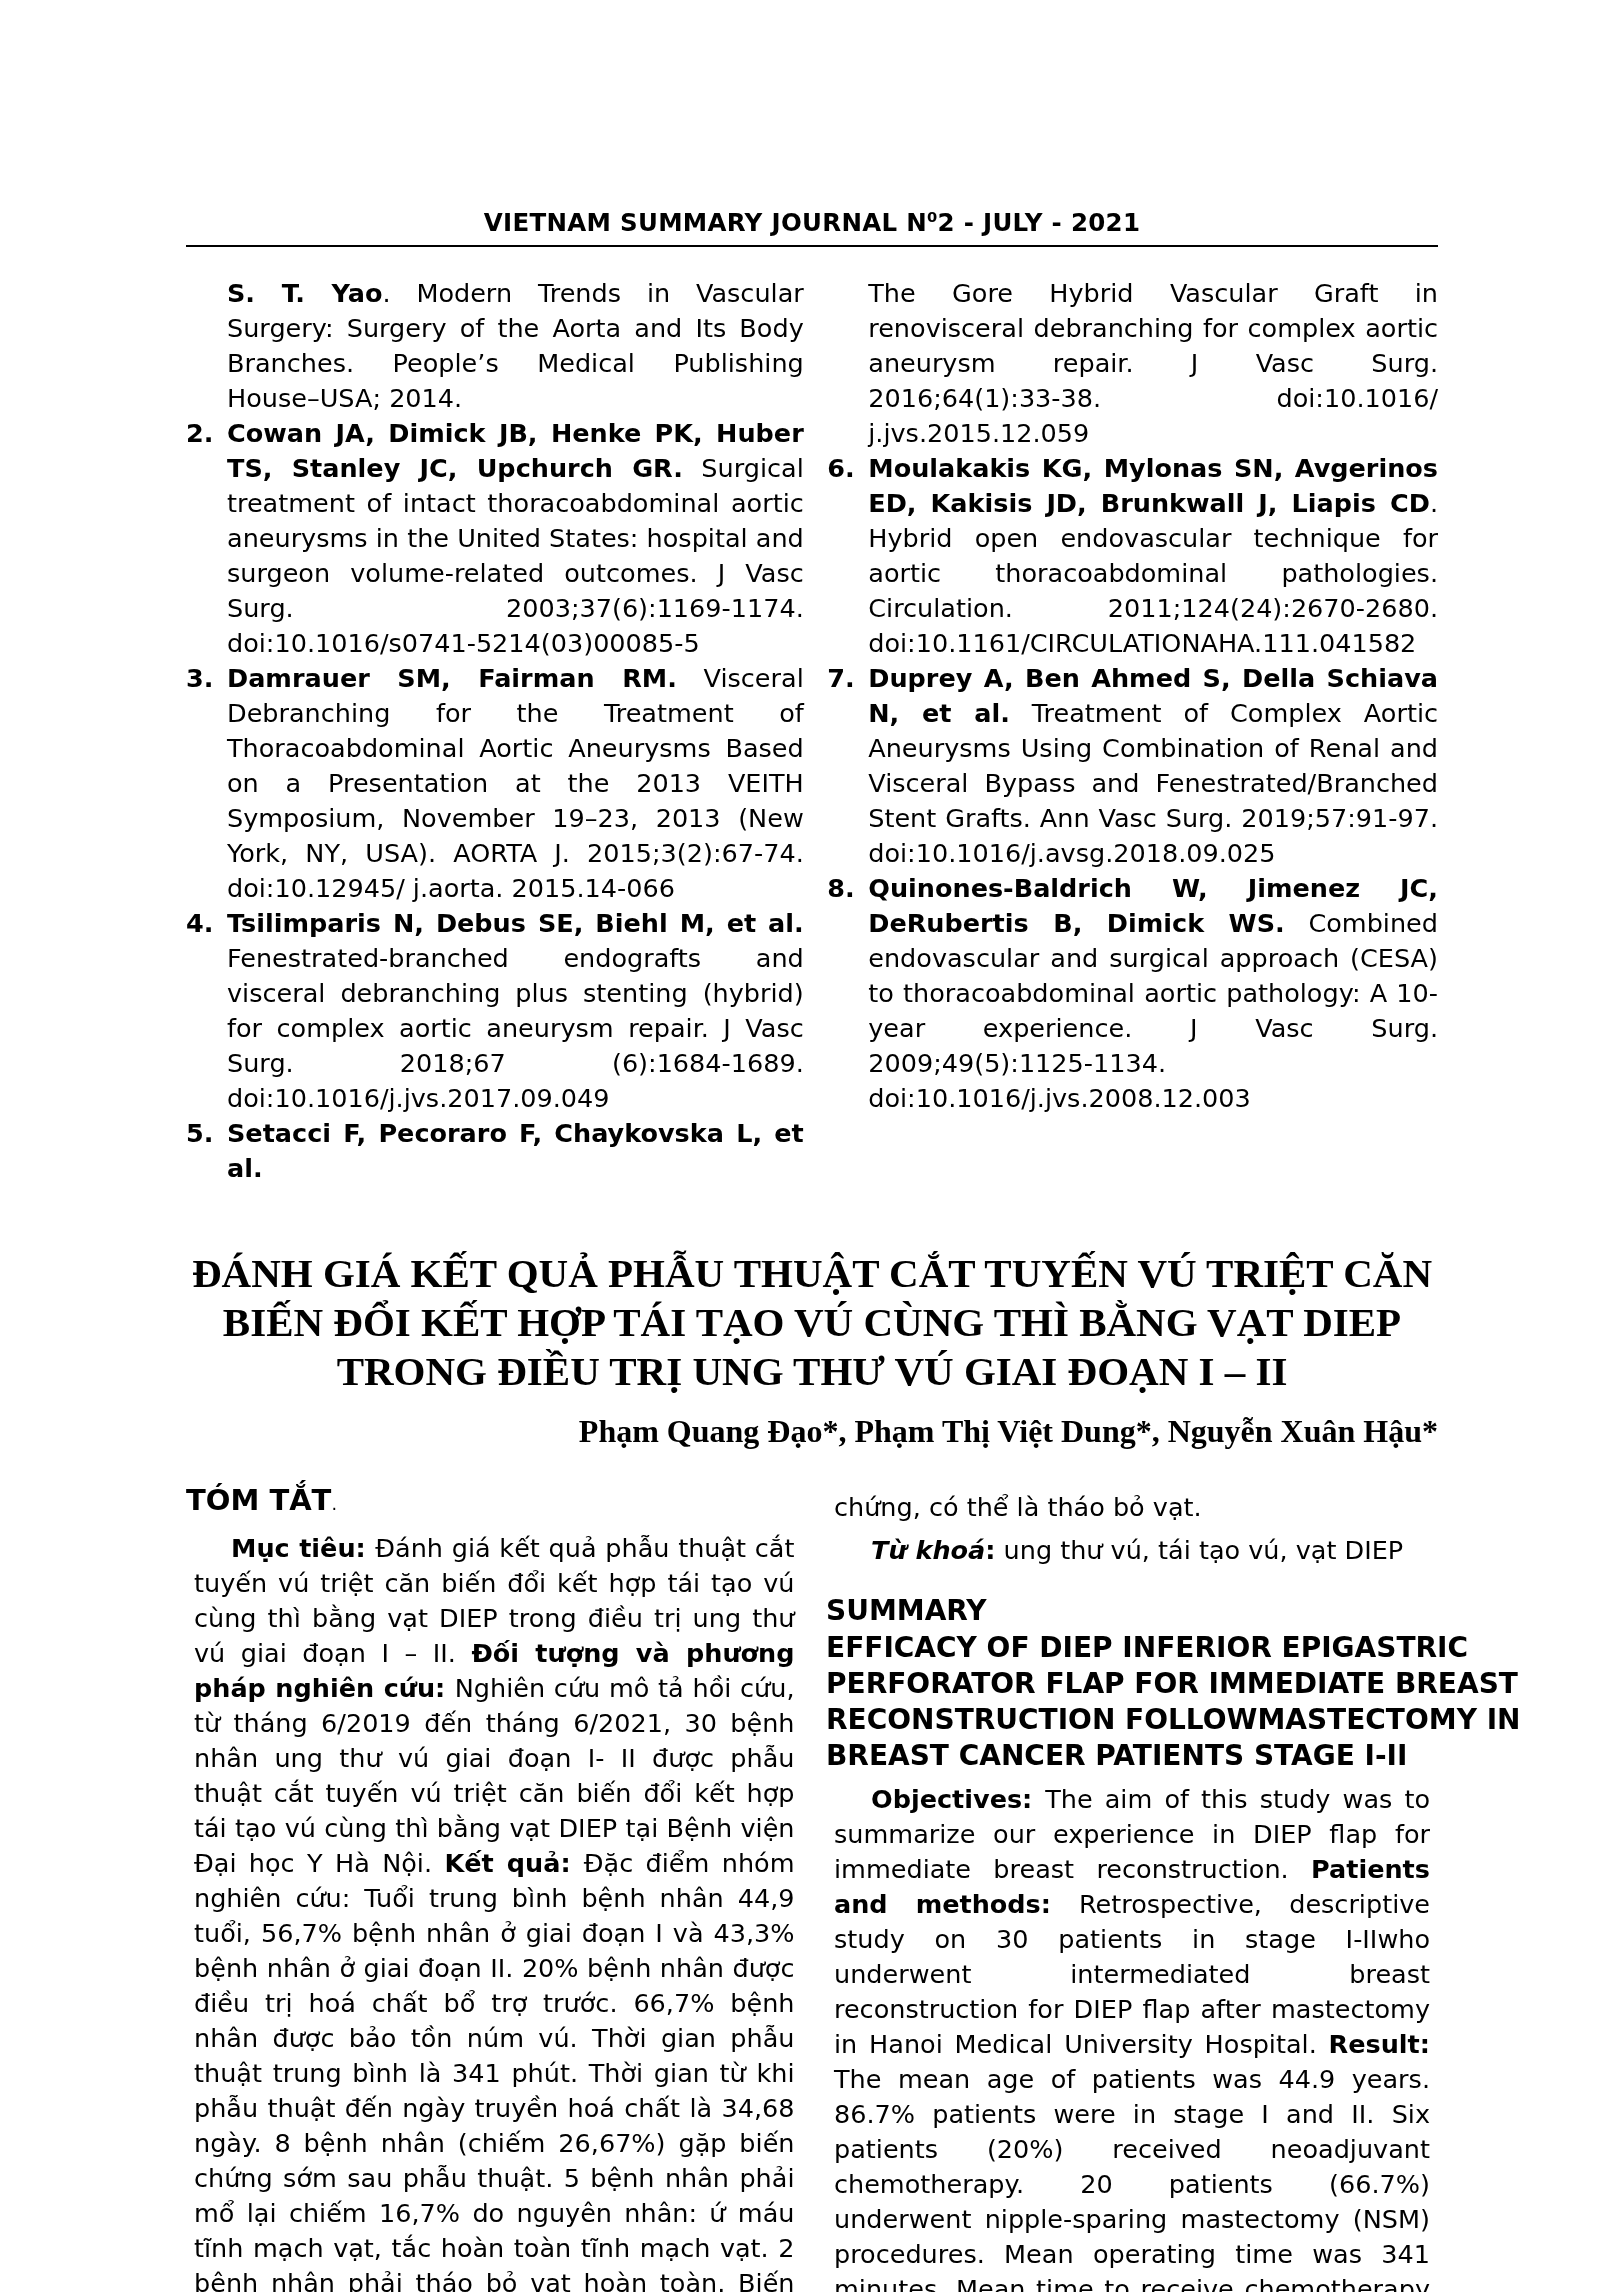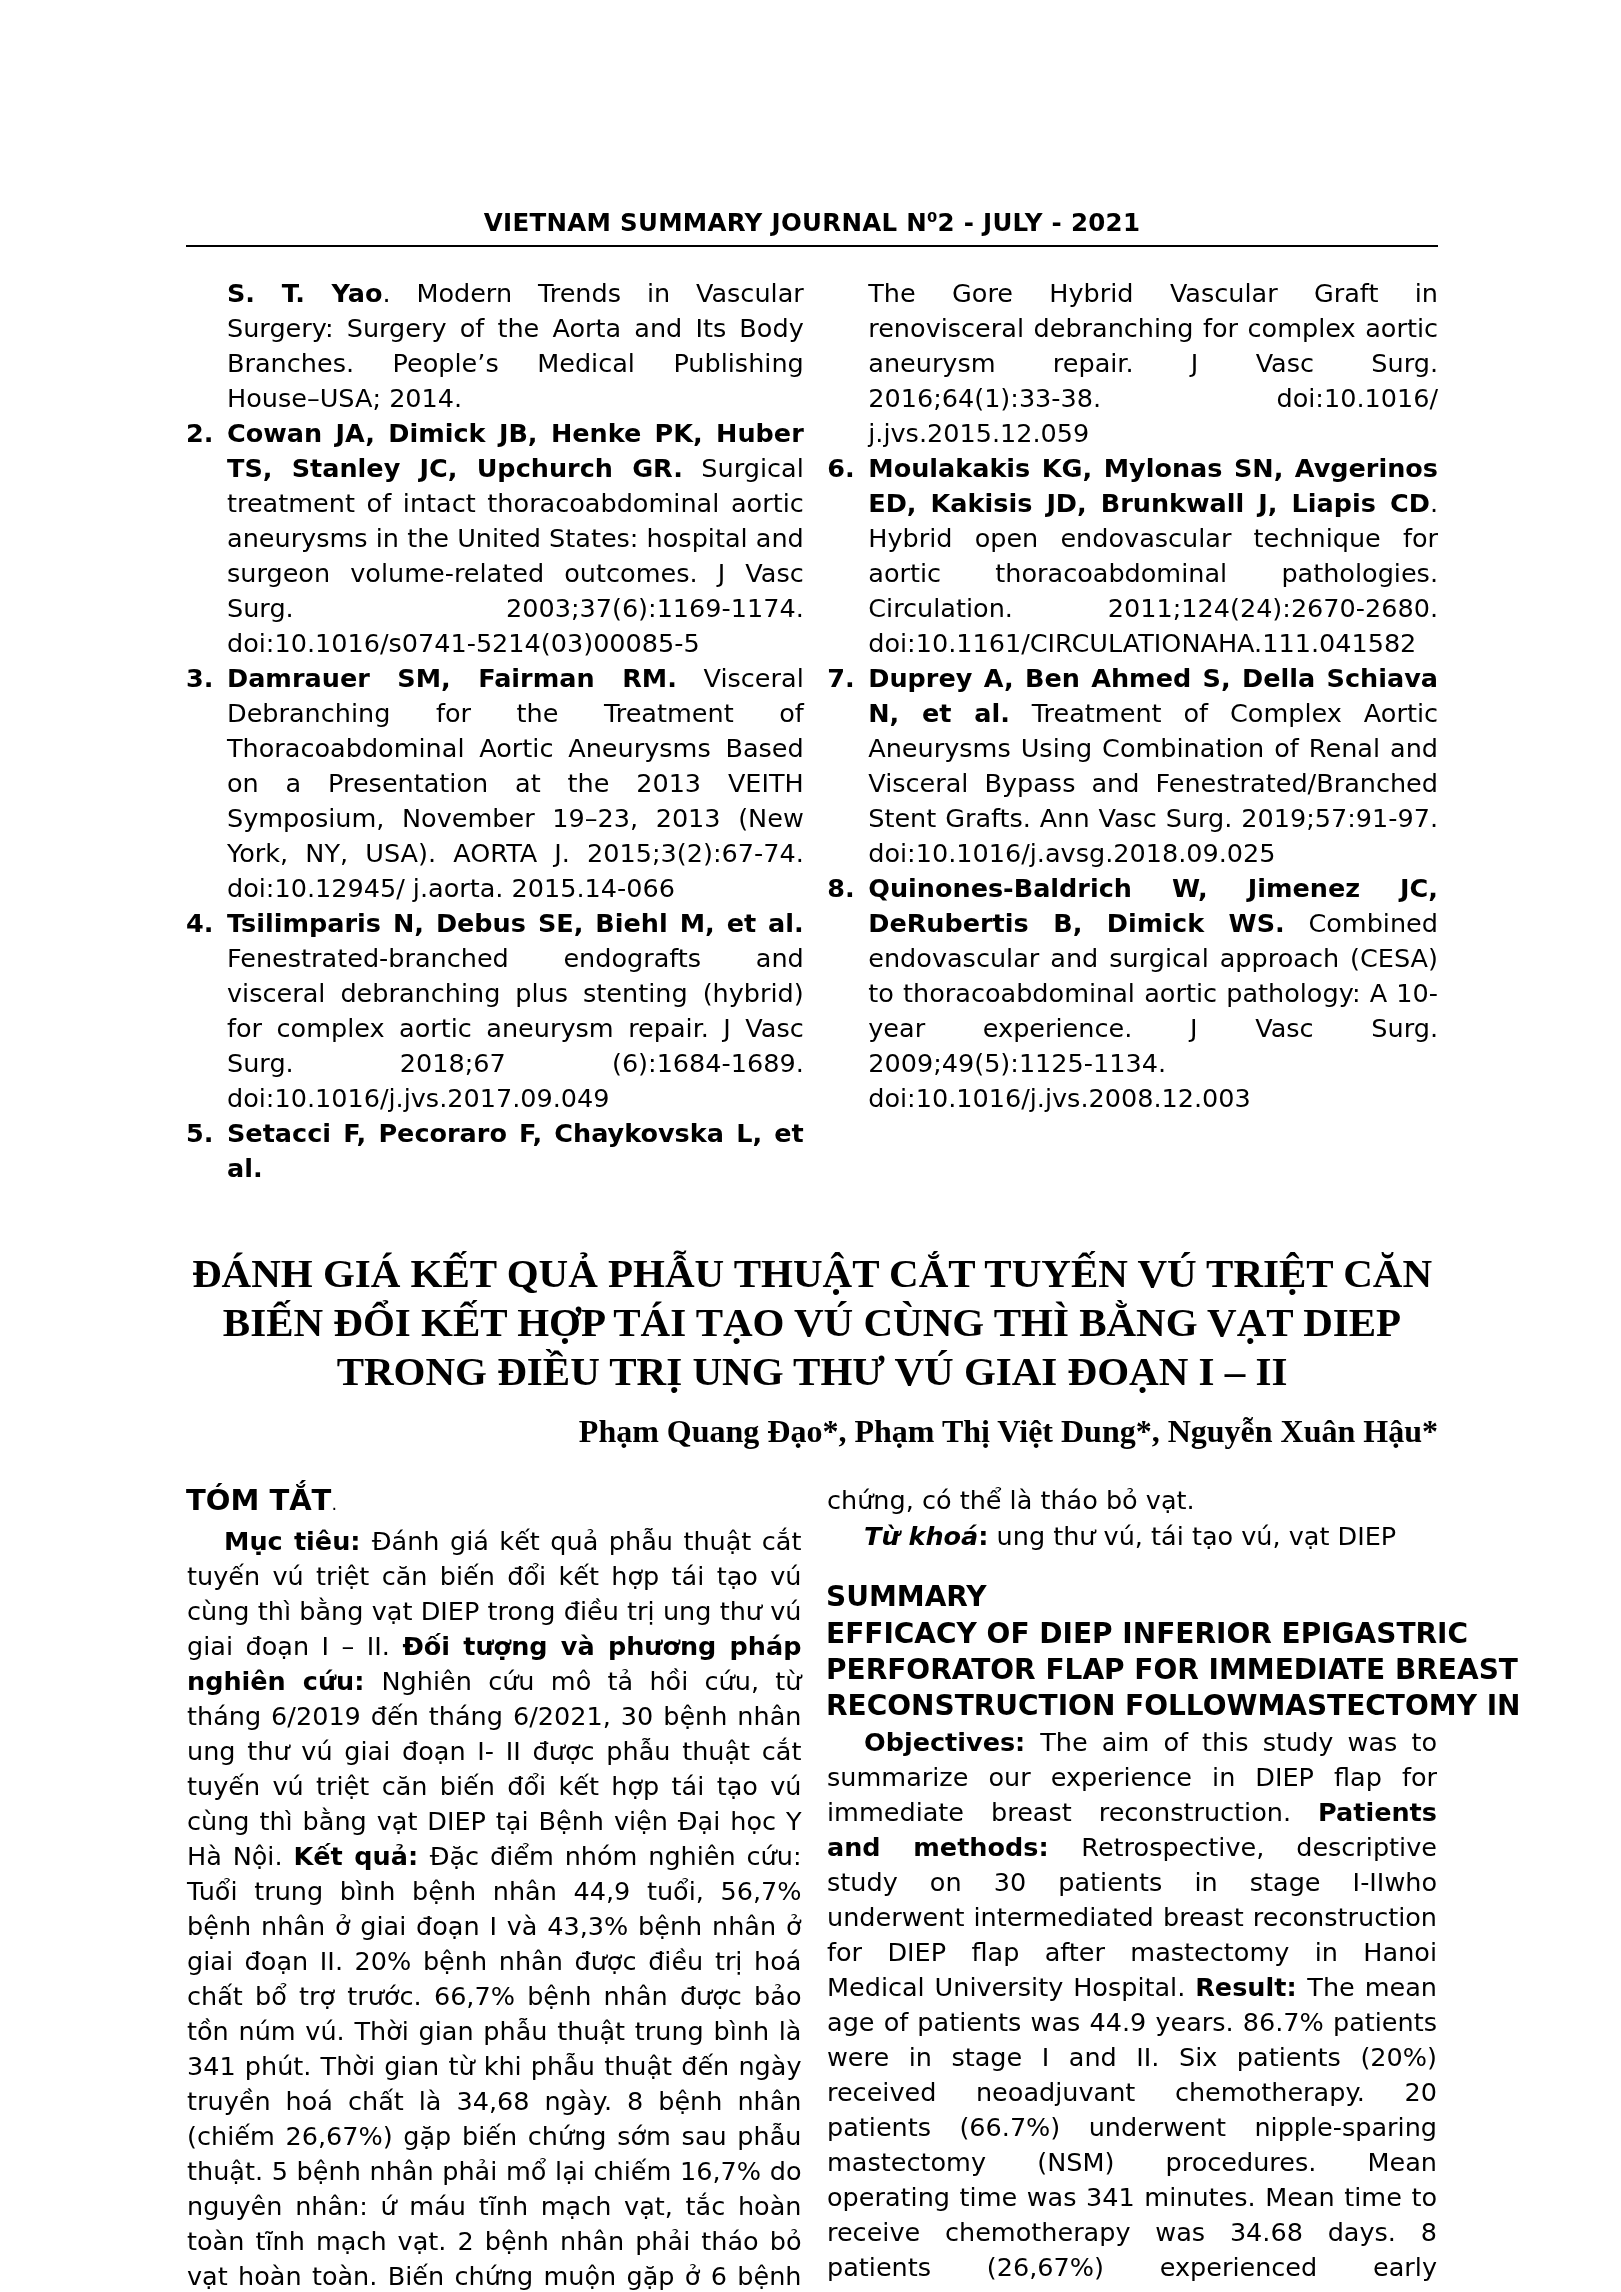--- a/index.html
+++ b/index.html
@@ -53,21 +53,21 @@
     font-family:"Liberation Serif", serif;
     font-weight:bold;
     font-size:32px;
     line-height:39px;
   }
   
   .body-cols { display:flex; gap:23.5px; margin-top:31px; }
   .abs-heading { font-size:29px; font-weight:bold; line-height:37px; }
   .abs-heading .dot { font-size:17.6px; font-weight:normal; }
   .para {
-    margin:1px;
+    margin:8px;
     font-size:25.5px; line-height:35px;
     text-align:justify;
     text-indent:37px;
   }
   .para.noindent { text-indent:0; }
   .para.jlast { text-align-last:justify; }
   .summary-h { margin-top:23.5px; font-weight:bold; font-size:28px; line-height:39px; }
   .sum-title { font-weight:bold; font-size:28px; line-height:36px; }
   .sum-title-line { white-space:nowrap; }
 </style>
@@ -115,20 +115,21 @@
     </div>
 
     <div class="col right">
       <p class="para noindent">chứng, có thể là tháo bỏ vạt.</p>
       <p class="para"><span class="bi">Từ khoá</span><span class="b">:</span><span class="n"> ung thư vú, tái tạo vú, vạt DIEP</span></p>
       <div class="summary-h">SUMMARY</div>
       <div class="sum-title">
           <div class="sum-title-line">EFFICACY OF DIEP INFERIOR EPIGASTRIC</div>
           <div class="sum-title-line">PERFORATOR FLAP FOR IMMEDIATE BREAST</div>
           <div class="sum-title-line">RECONSTRUCTION FOLLOWMASTECTOMY IN</div>
+          <div class="sum-title-line">BREAST CANCER PATIENTS STAGE I-II</div>
         </div>
       <p class="para"><span class="b">Objectives: </span><span class="n">The aim of this study was to summarize our experience in DIEP flap for immediate breast reconstruction. </span><span class="b">Patients and methods: </span><span class="n">Retrospective, descriptive study on 30 patients in stage I-IIwho underwent intermediated breast reconstruction for DIEP flap after mastectomy in Hanoi Medical University Hospital. </span><span class="b">Result: </span><span class="n">The mean age of patients was 44.9 years. 86.7% patients were in stage I and II. Six patients (20%) received neoadjuvant chemotherapy. 20 patients (66.7%) underwent nipple-sparing mastectomy (NSM) procedures. Mean operating time was 341 minutes. Mean time to receive chemotherapy was 34.68 days. 8 patients (26,67%) experienced early complications. Five patients (16.7%) returned to the operating room due to: venous occlusions (2), venous congestions (3). Two had complete flap loss. 6 patients (20%) experienced late complications which contain: fat necrosis, seroma. </span></p>
 
     </div>
 
   </div>
 
 </div>
 
 

